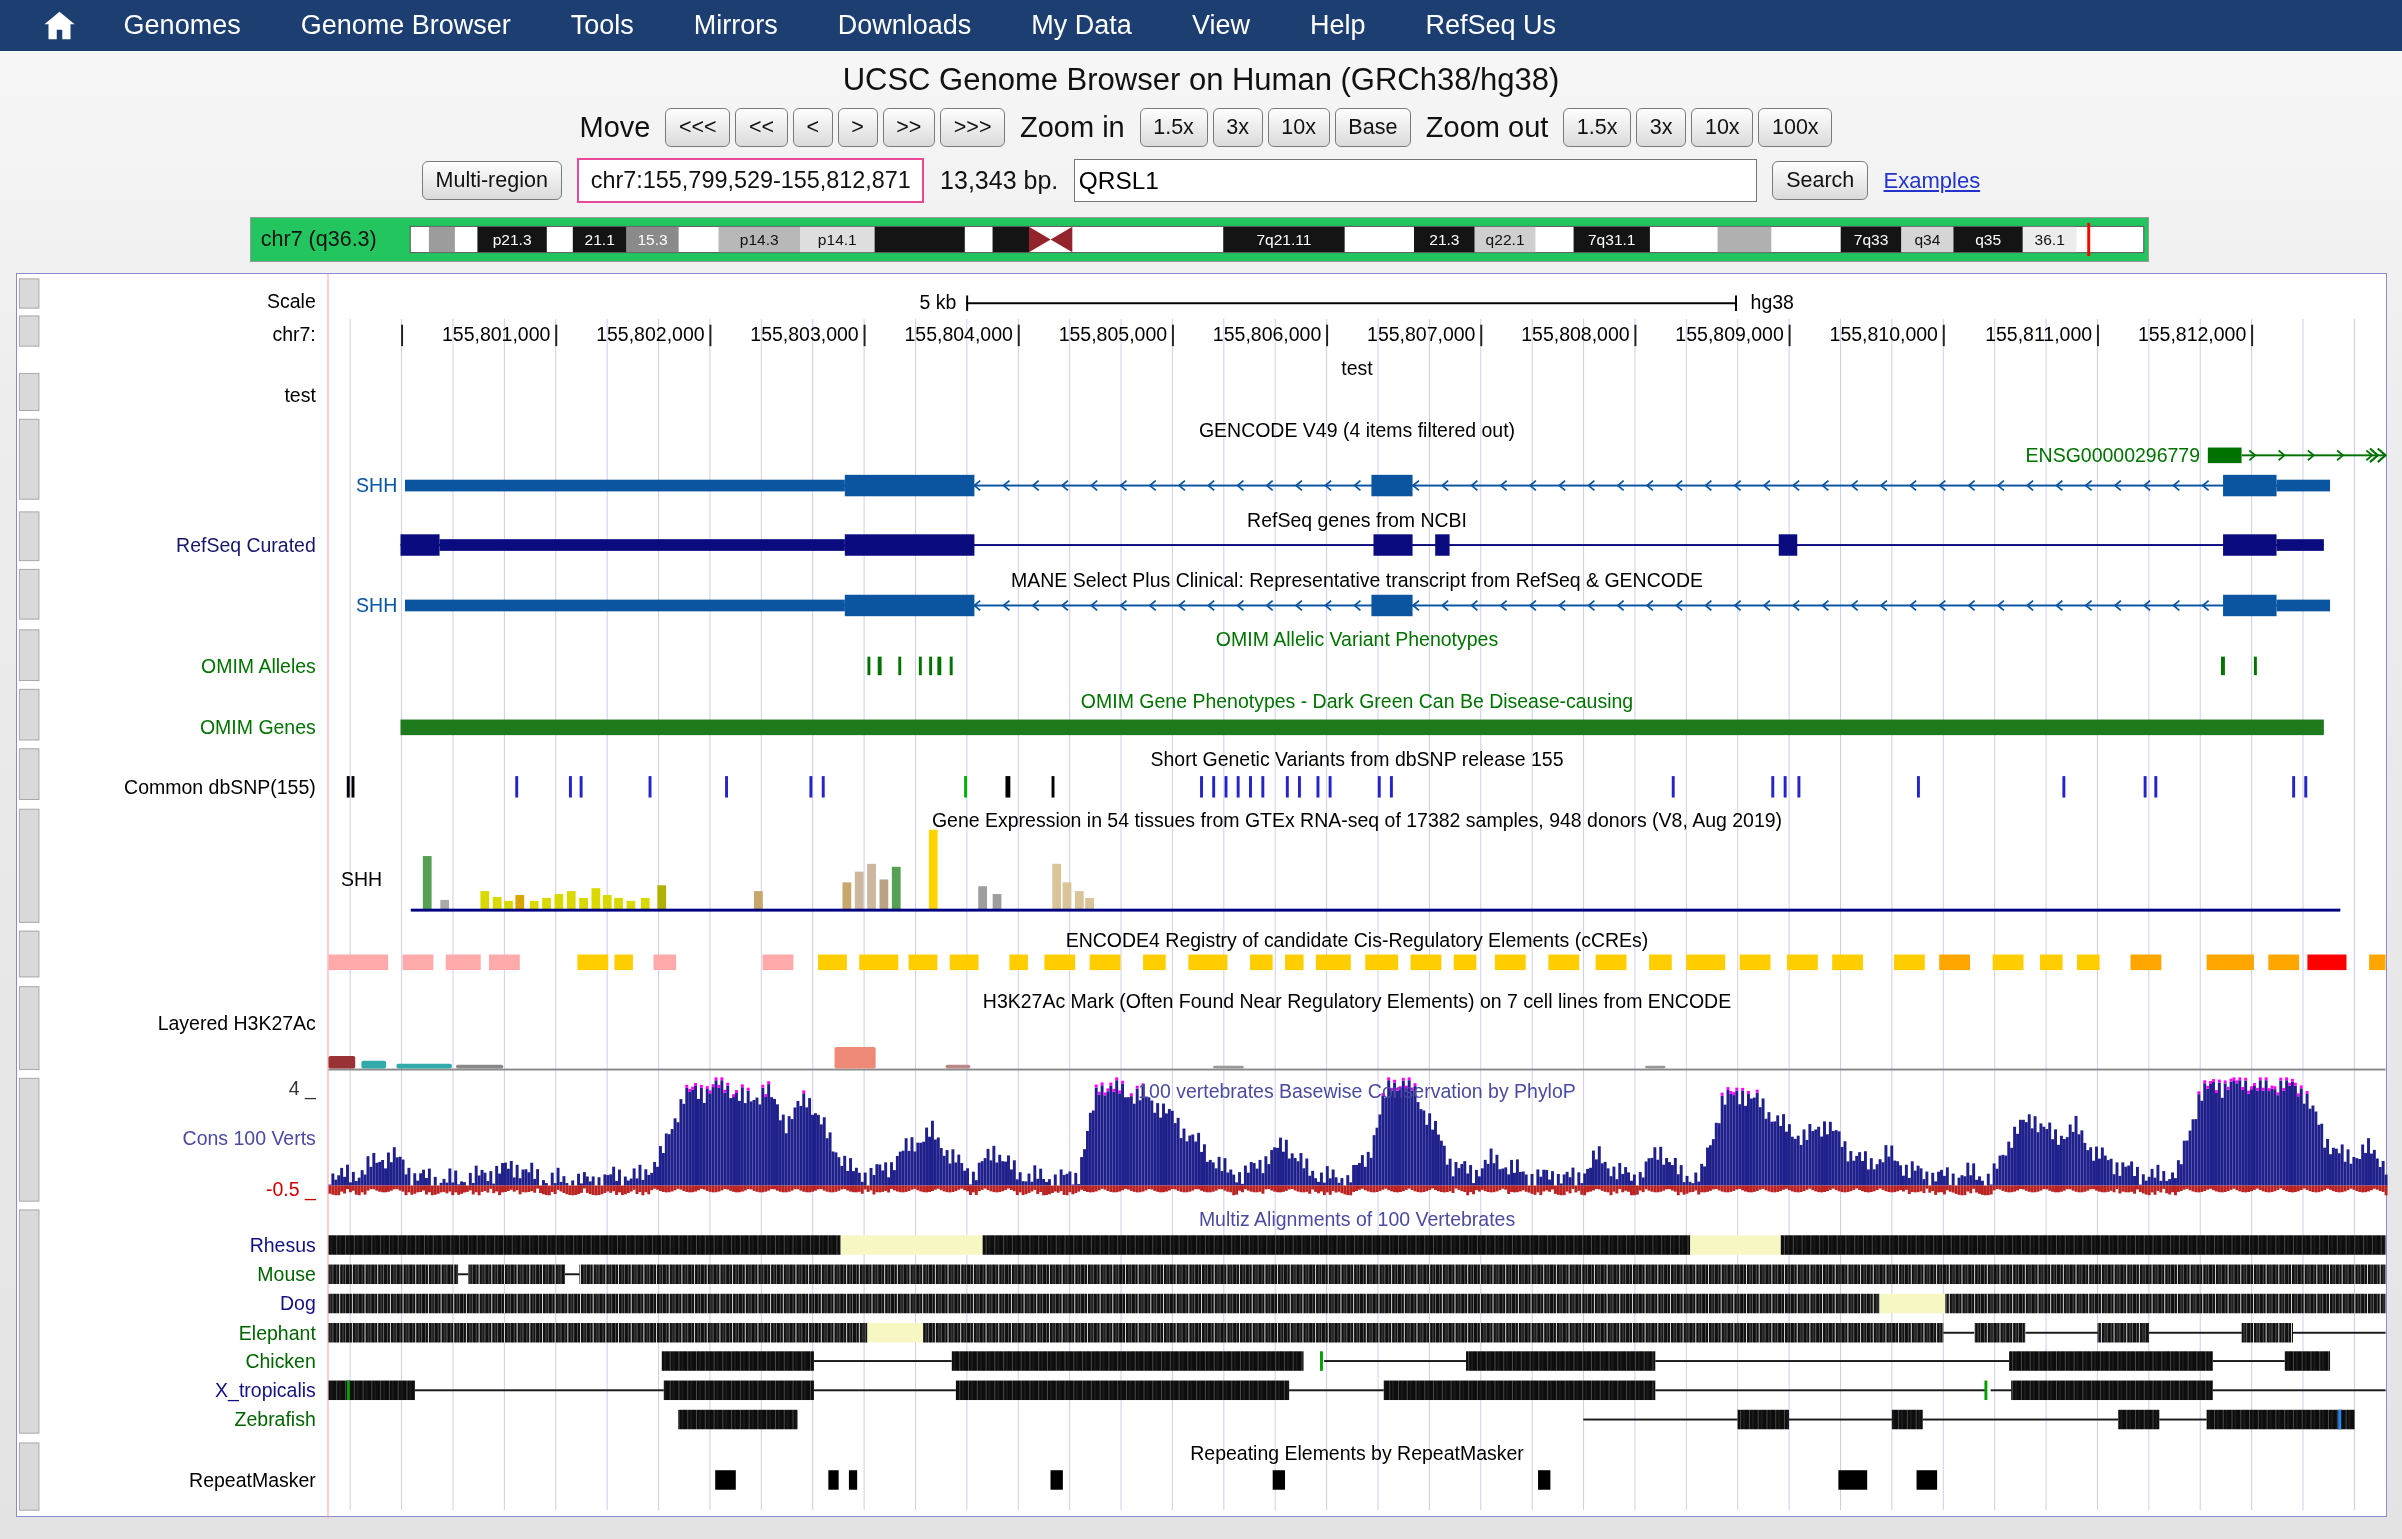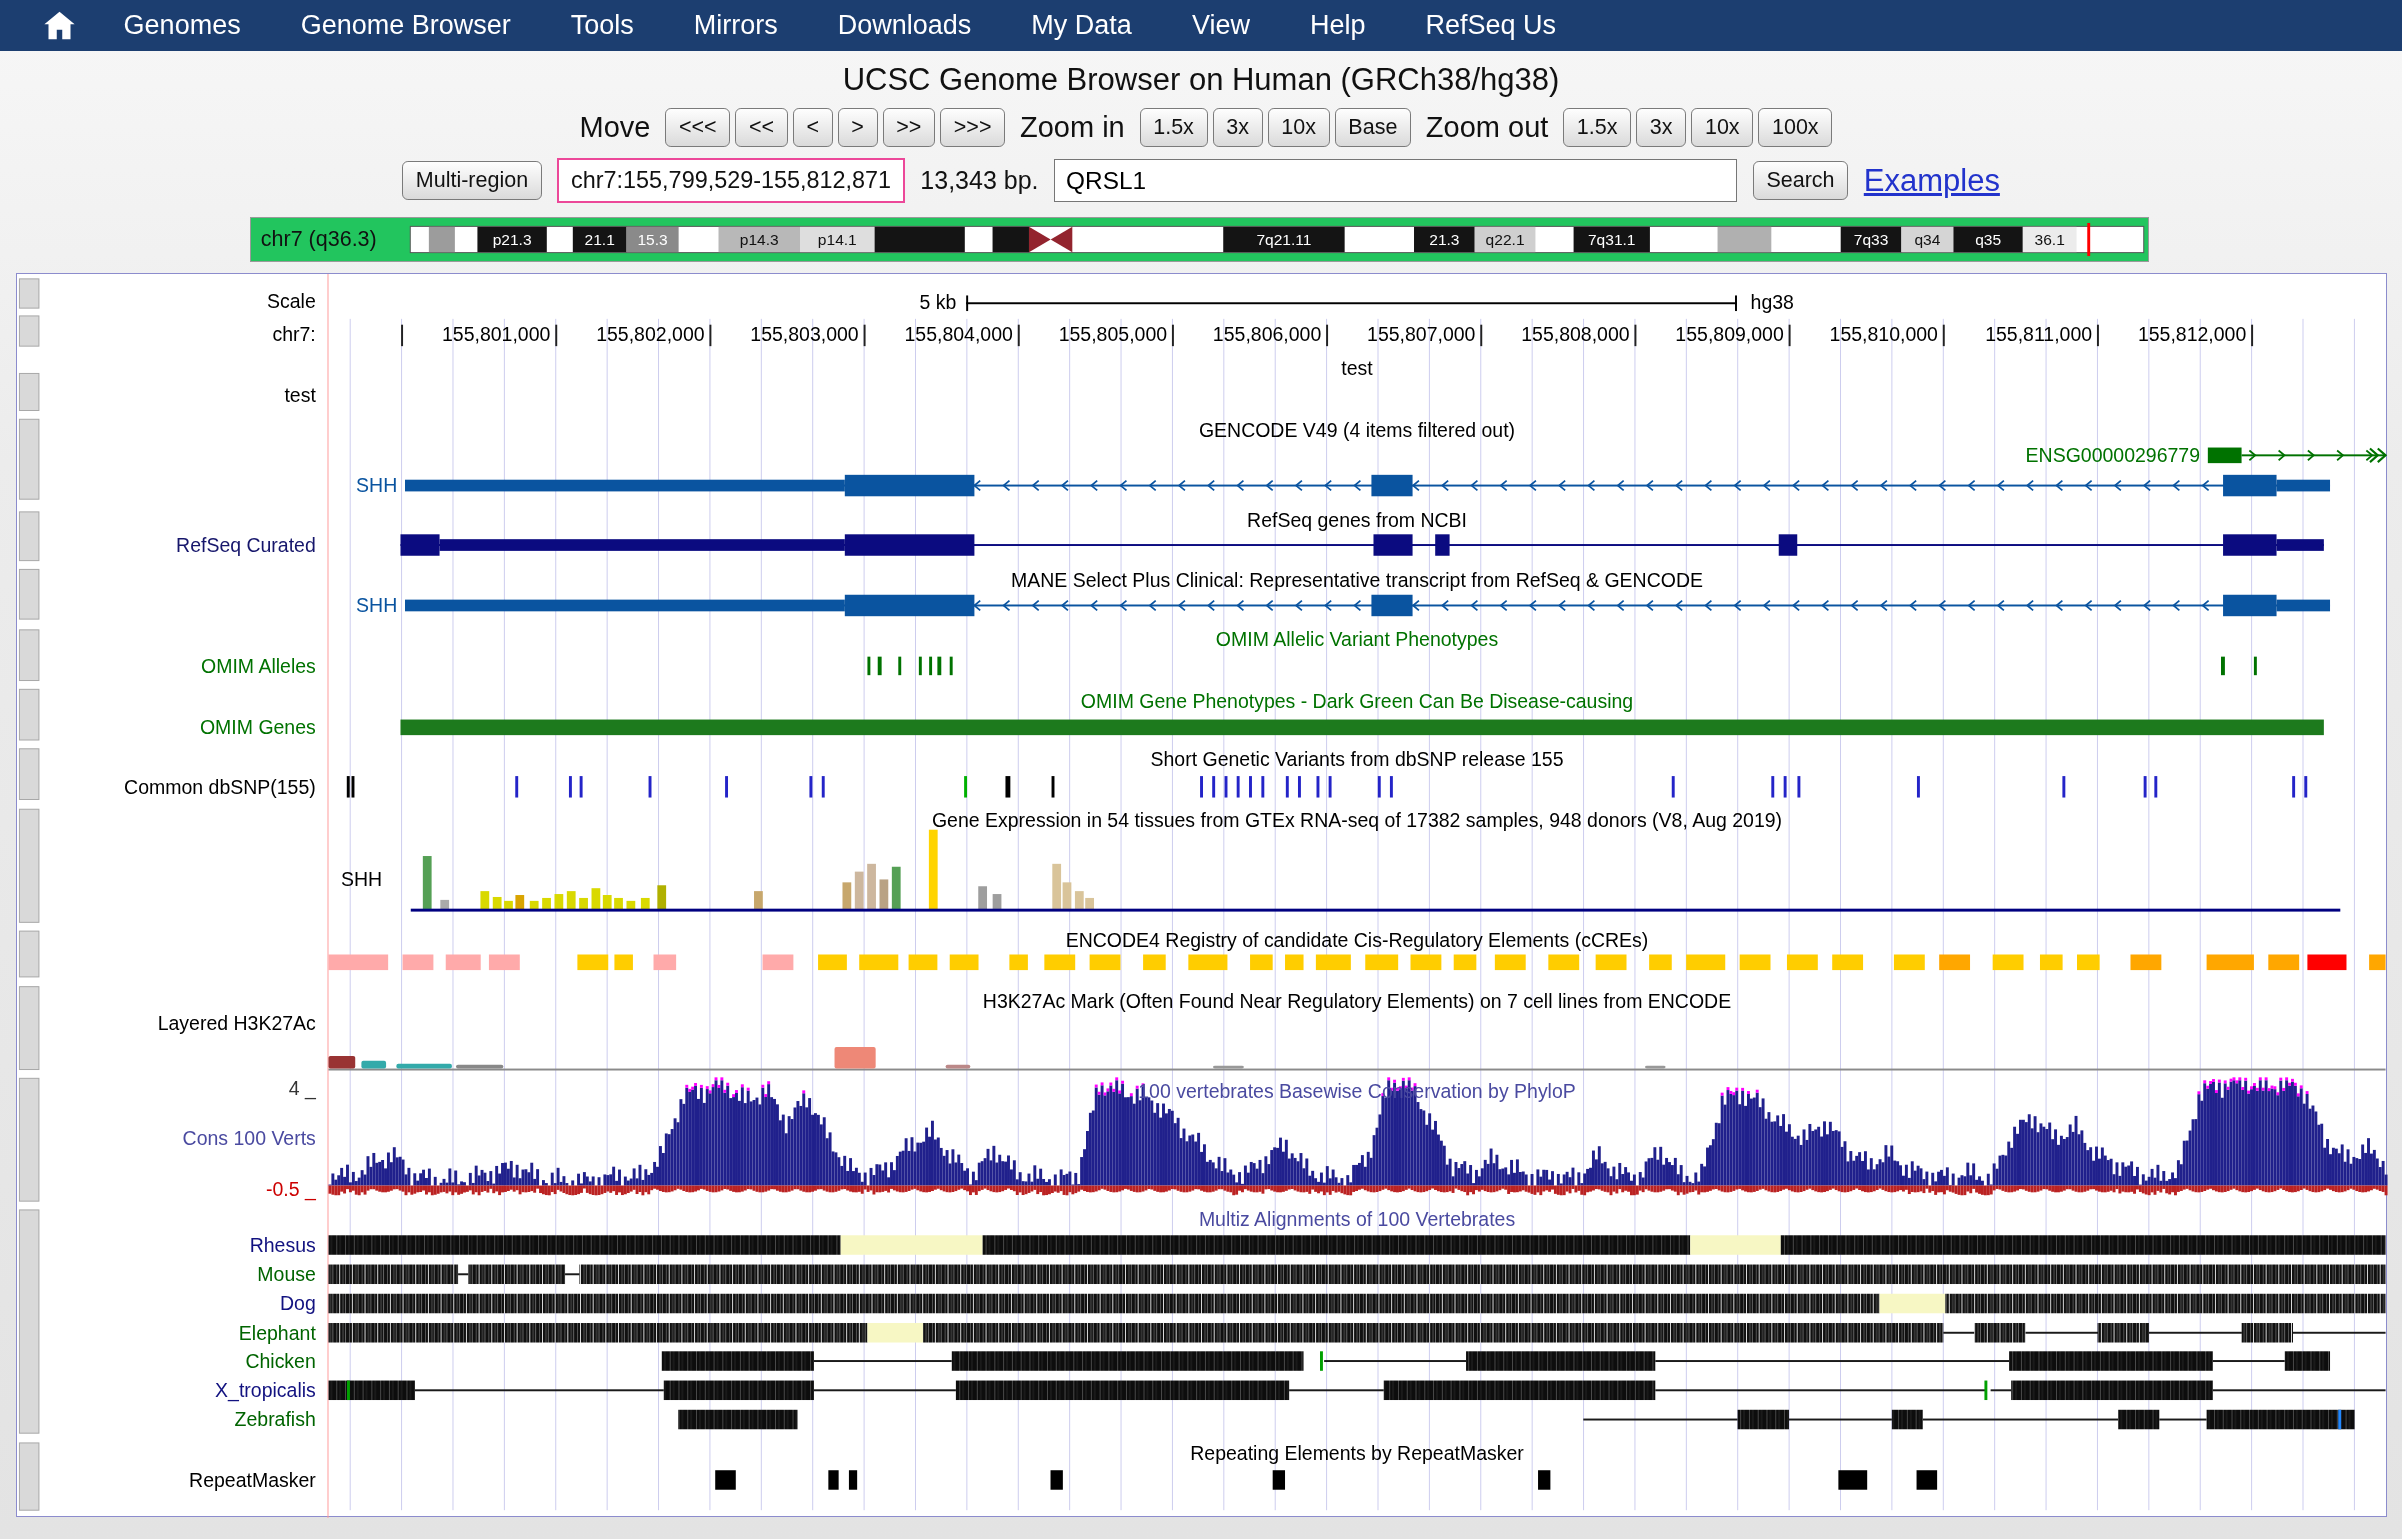--- a/index.html
+++ b/index.html
@@ -8,22 +8,22 @@
   nav{height:51px;background:#1c3e70;display:flex;align-items:center;padding-left:43px}
   nav .nav-item{color:#fff;font-size:27px;padding:0 30px;cursor:pointer;white-space:nowrap}
   nav .home{margin-right:17.6px;display:flex;align-items:center;cursor:pointer}
   h1{font-size:31px;font-weight:normal;text-align:center;margin-top:11px}
   .ctrl-row{display:flex;justify-content:center;align-items:center;gap:5px;margin-top:9.8px}
   .ctl-label{font-size:29px;margin:0 9.8px;white-space:nowrap}
   .btn{font-family:"Liberation Sans",sans-serif;font-size:21.5px;padding:5.9px 12.7px;border:1px solid #7a7a7a;border-radius:5.9px;background:linear-gradient(#fefefe,#dadada);color:#111;cursor:pointer;white-space:nowrap}
   .pos-row{display:flex;justify-content:center;align-items:center;gap:15.6px;margin-top:11.7px}
   .pos-box{font-size:23.4px;background:#fff;border:2px solid #ec4899;padding:6.8px 11.7px;cursor:pointer;white-space:nowrap}
   .size-text{font-size:25px;white-space:nowrap}
-  .search-input{font-family:"Liberation Sans",sans-serif;font-size:24.4px;width:683px;height:43px;border:1px solid #767676;padding:0 11px;background:#fff}
-  .link{font-size:31px;color:#2233cc;text-decoration:underline;cursor:pointer}
+  .search-input{font-family:"Liberation Sans",sans-serif;font-size:24.4px;width:683px;height:43px;border:1px solid #767676;padding:0 4px;background:#fff}
+  .link{font-size:22px;color:#2233cc;text-decoration:underline;cursor:pointer}
   .ideo-row{width:1899px;height:45px;margin:13.7px 0 0 250px;border:1px solid #9a9a9a;background:#22c55e;position:relative;display:flex;align-items:center}
   .ideo-label{font-size:21.5px;margin-left:9.8px;width:142px;white-space:nowrap}
   #ideo-svg{position:absolute;left:156px;top:4.9px}
   #ideo-svg text{font-family:"Liberation Sans",sans-serif}
   .panel{width:2371px;height:1244px;margin:11.7px 0 0 15.6px;background:#fff;border:1px solid #8c8ccd;position:relative}
   #tracks-svg{display:block}
   #tracks-svg text{font-family:"Liberation Sans",sans-serif;font-size:20px}
 </style>
 </head>
 <body>

